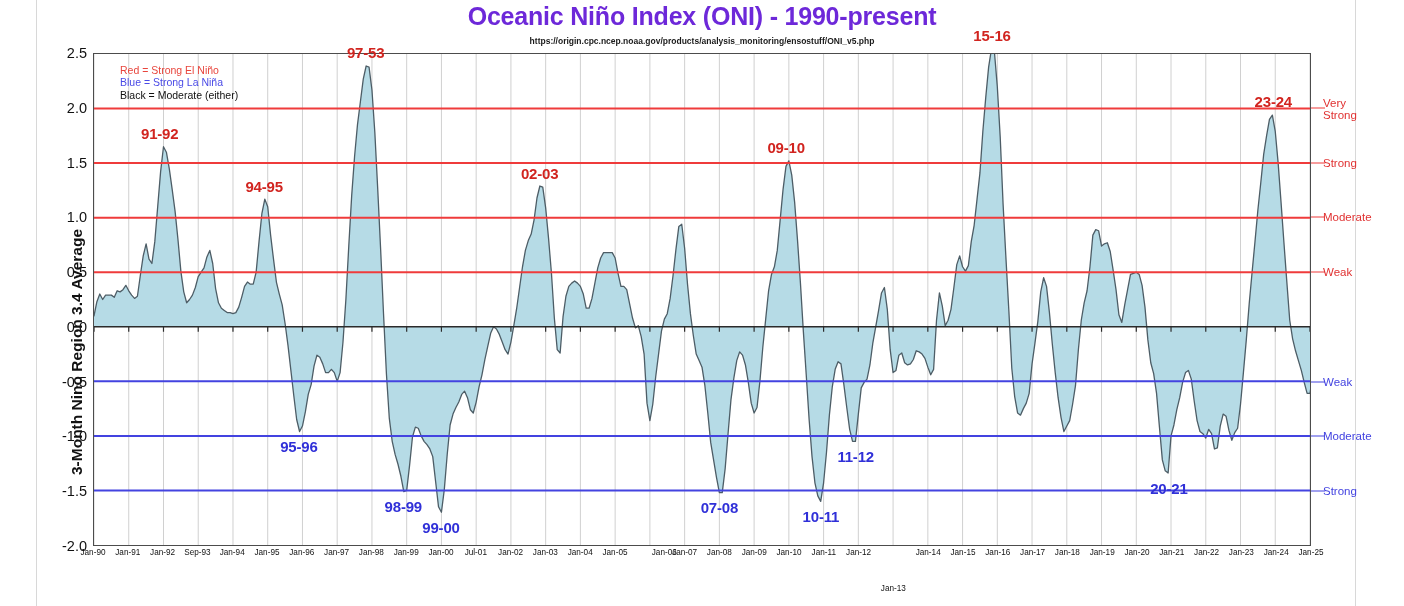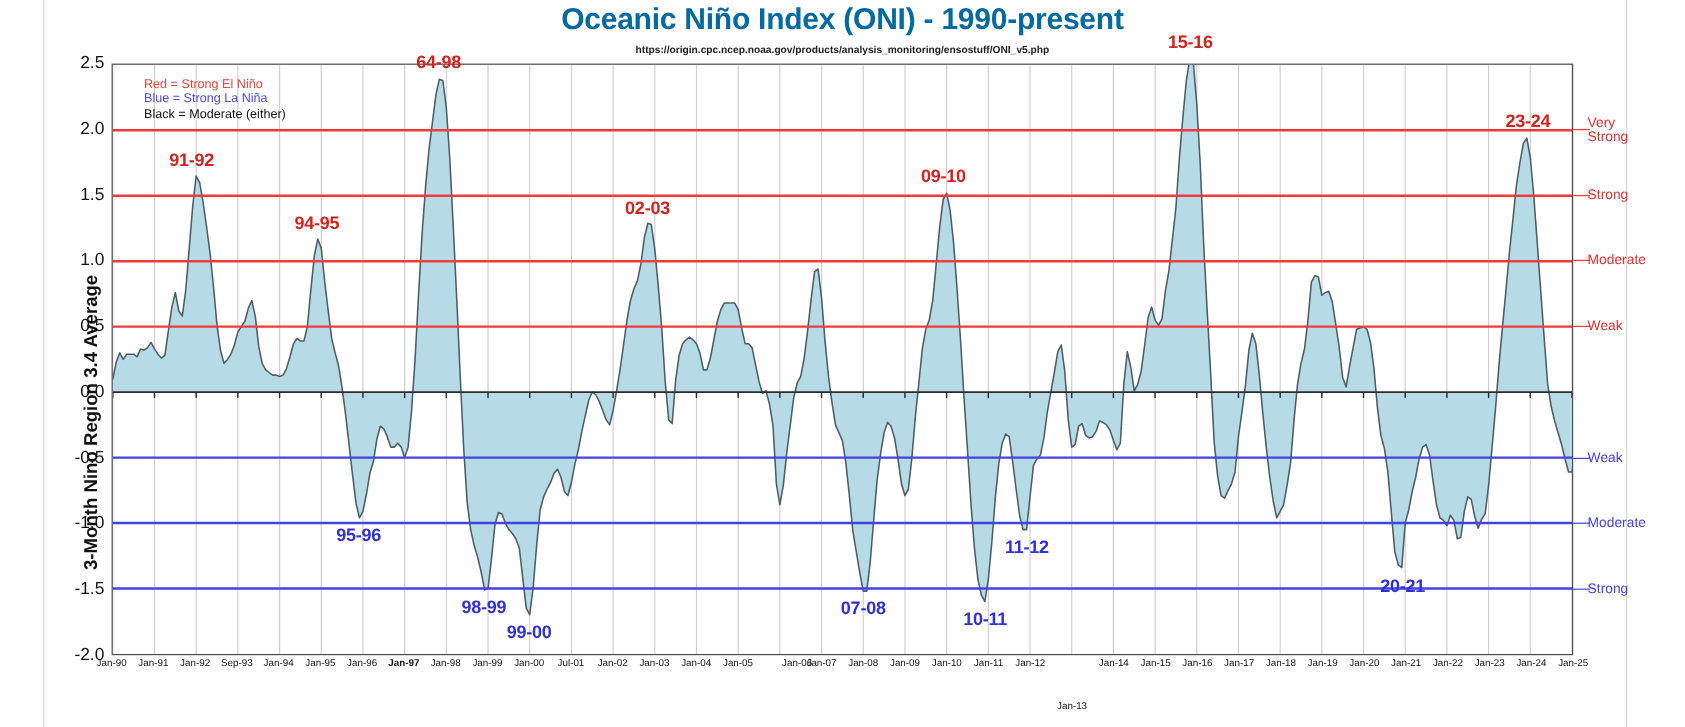--- a/index.html
+++ b/index.html
@@ -32,21 +32,21 @@
   .page-edge.right { right: 48px; }
 
   #title {
     position: absolute;
     top: 2px;
     left: 0;
     width: 1404px;
     text-align: center;
     font-size: 25px;
     font-weight: bold;
-    color: #0369a1;
+    color: #6d28d9;
     letter-spacing: -0.2px;
   }
   #subtitle {
     position: absolute;
     top: 36px;
     left: 0;
     width: 1404px;
     text-align: center;
     font-size: 8.5px;
     font-weight: bold;
@@ -334,21 +334,21 @@
       </div>
     </div>
   <div id="xtick-wrap">
       <div class="xtick" style="left: 0px;">Jan-90</div>
       <div class="xtick" style="left: 34.8px;">Jan-91</div>
       <div class="xtick" style="left: 69.6px;">Jan-92</div>
       <div class="xtick" style="left: 104.4px;">Sep-93</div>
       <div class="xtick" style="left: 139.2px;">Jan-94</div>
       <div class="xtick" style="left: 174px;">Jan-95</div>
       <div class="xtick" style="left: 208.8px;">Jan-96</div>
-      <div class="xtick" style="left: 243.6px; font-weight: bold;">Jan-97</div>
+      <div class="xtick" style="left: 243.6px;">Jan-97</div>
       <div class="xtick" style="left: 278.4px;">Jan-98</div>
       <div class="xtick" style="left: 313.2px;">Jan-99</div>
       <div class="xtick" style="left: 348px;">Jan-00</div>
       <div class="xtick" style="left: 382.8px;">Jul-01</div>
       <div class="xtick" style="left: 417.6px;">Jan-02</div>
       <div class="xtick" style="left: 452.4px;">Jan-03</div>
       <div class="xtick" style="left: 487.2px;">Jan-04</div>
       <div class="xtick" style="left: 522px;">Jan-05</div>
       <div class="xtick" style="left: 556.8px; text-align: right;">Jan-06</div>
       <div class="xtick" style="left: 591.6px;">Jan-07</div>
@@ -367,21 +367,21 @@
       <div class="xtick" style="left: 1044px;">Jan-20</div>
       <div class="xtick" style="left: 1078.8px;">Jan-21</div>
       <div class="xtick" style="left: 1113.6px;">Jan-22</div>
       <div class="xtick" style="left: 1148.4px;">Jan-23</div>
       <div class="xtick" style="left: 1183.2px;">Jan-24</div>
       <div class="xtick" style="left: 1218px;">Jan-25</div>
     </div>
 
 <div class="event warm" style="left: 159.7px; top: 125.122px;">91-92</div>
     <div class="event warm" style="left: 264.1px; top: 177.709px;">94-95</div>
-    <div class="event warm" style="left: 365.6px; top: 44.0511px;">64-98</div>
+    <div class="event warm" style="left: 365.6px; top: 44.0511px;">97-53</div>
     <div class="event warm" style="left: 539.6px; top: 164.562px;">02-03</div>
     <div class="event warm" style="left: 786.1px; top: 139.364px;">09-10</div>
     <div class="event warm" style="left: 992px; top: 26.5222px;">15-16</div>
     <div class="event warm" style="left: 1273.3px; top: 93.3511px;">23-24</div>
     <div class="event cool" style="left: 298.9px; top: 438.062px;">95-96</div>
     <div class="event cool" style="left: 403.3px; top: 498.318px;">98-99</div>
     <div class="event cool" style="left: 441px; top: 519.133px;">99-00</div>
     <div class="event cool" style="left: 719.4px; top: 499.413px;">07-08</div>
     <div class="event cool" style="left: 820.9px; top: 508.178px;">10-11</div>
     <div class="event cool" style="left: 855.7px; top: 447.922px;">11-12</div>

